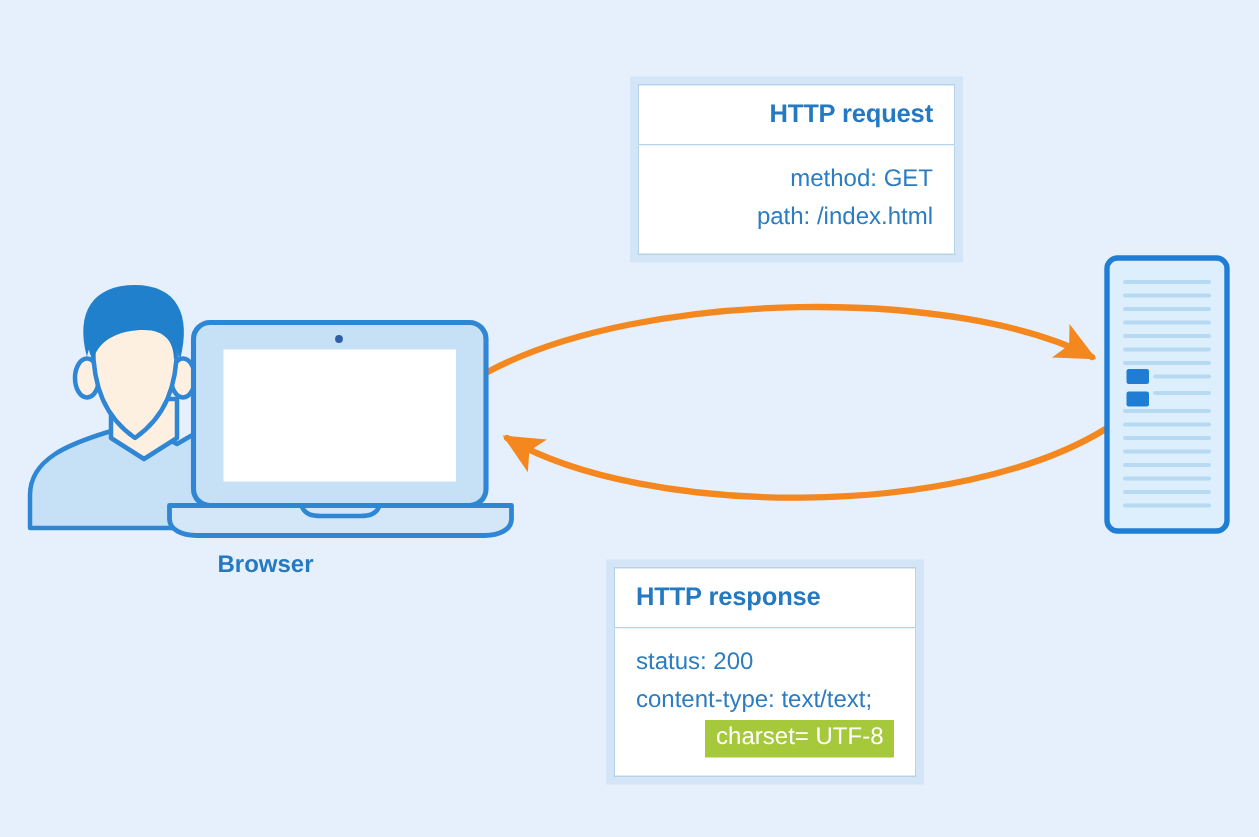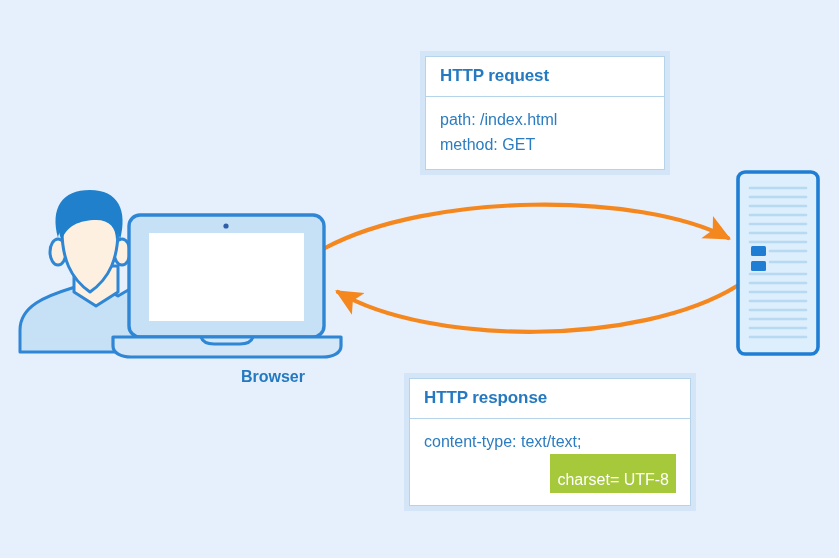--- a/index.html
+++ b/index.html
@@ -48,35 +48,35 @@
     color: #2b7cc0;
     line-height: 25px;
     white-space: nowrap;
   }
   .msg-line.indent {
     text-align: right;
   }
   .hl {
     background: #a6c93c;
     color: #ffffff;
-    padding: 16px 7px 3px 7px;
+    padding: 2px 7px 3px 7px;
     display: inline-block;
     line-height: 20px;
   }
 
-  #request-box  { left: 425px; top: 56px; width: 240px; }
-  #response-box { left: 409px; top: 378px; width: 282px; }
+  #request-box  { left: 425px; top: 56px; width: 212px; text-align: right; }
+  #response-box { left: 409px; top: 378px; width: 202px; }
 
   
   .fig-label {
     position: absolute;
     font-size: 16px;
     font-weight: bold;
     color: #2479c0;
-    text-align: right;
+    text-align: left;
     white-space: nowrap;
   }
   #browser-label { left: 145px; top: 368px; width: 160px; }
   #server-label  { left: 720px; top: 368px; width: 120px; }
 
   
   .layer {
     position: absolute;
     left: 0;
     top: 0;
@@ -164,28 +164,29 @@
         <line x1="750" y1="337" x2="806" y2="337"></line>
       </g>
       <rect x="751" y="246" width="15" height="10" rx="1.5" fill="#1f7ed4"></rect>
       <rect x="751" y="261" width="15" height="10" rx="1.5" fill="#1f7ed4"></rect>
     </g>
   </svg>
 
   <div class="msg-box" id="request-box">
     <div class="msg-head">HTTP request</div>
     <div class="msg-body">
+      <div class="msg-line">method: GET</div>
       <div class="msg-line">path: /index.html</div>
-      <div class="msg-line">method: GET</div>
     </div>
   </div>
 
   <div class="msg-box" id="response-box">
     <div class="msg-head">HTTP response</div>
     <div class="msg-body">
+      <div class="msg-line">status: 200</div>
       <div class="msg-line">content-type: text/text;</div>
       <div class="msg-line indent">
         <span class="hl">charset= UTF-8</span>
       </div>
     </div>
   </div>
 
   <div class="fig-label" id="browser-label">Browser</div>
 
 </div>

